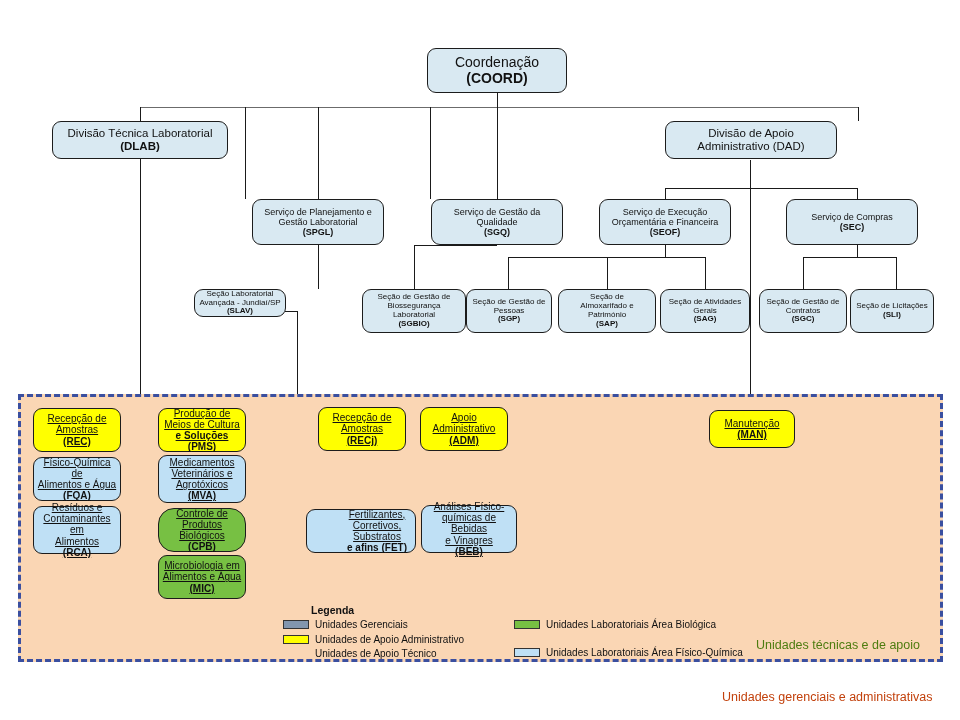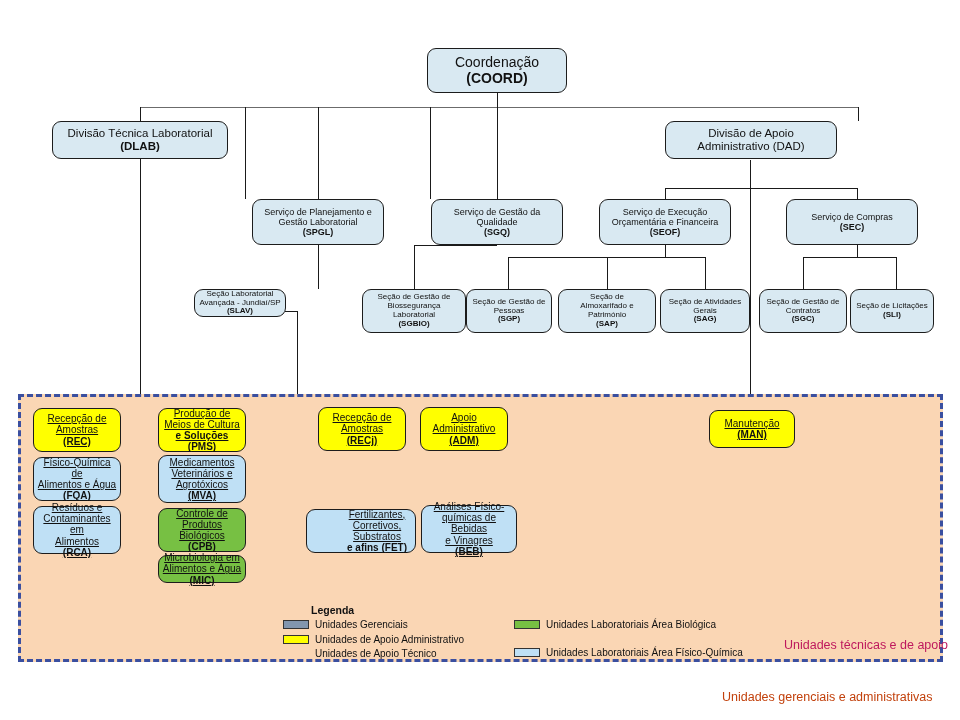--- a/index.html
+++ b/index.html
@@ -66,21 +66,21 @@
   .lg-col{display:flex;flex-direction:column;gap:2px;justify-content:space-between;}
   .lg-row{display:flex;align-items:center;gap:6px;height:13px;}
   .sw{width:26px;height:9px;border:1px solid #333;box-sizing:border-box;display:inline-block;}
   .sw-gray{background:#8296ae;}
   .sw-yellow{background:#ffff00;}
   .sw-green{background:#77c043;}
   .sw-lblue{background:#bfe0f5;}
   .lg-sub{padding-left:32px;font-size:10px;}
 
   
-  #cap-tec{position:absolute;left:784px;top:638px;font-size:12.5px;color:#be185d;z-index:9;}
+  #cap-tec{position:absolute;left:756px;top:638px;font-size:12.5px;color:#4d7c0f;z-index:9;}
   #cap-ger{position:absolute;left:722px;top:690px;font-size:12.5px;color:#c2410c;z-index:9;}
 </style>
 </head>
 <body>
 
 <div id="root">
 
   <div id="panel"></div>
 
   <div class="ln lnv" style="left:497px;top:93px;height:14px;"></div>
@@ -239,28 +239,28 @@
     <b>(MVA)</b></span>
   </div>
 
   <div class="node lblue t5" style="left:33px;top:506px;width:88px;height:48px;">
     <span class="txt"><span>Resíduos e</span><br>
     <span>Contaminantes em</span><br>
     <span>Alimentos</span><br>
     <b>(RCA)</b></span>
   </div>
 
-  <div class="node green t5" style="left:158px;top:508px;width:88px;height:44px;">
+  <div class="node green t5" style="left:158px;top:508px;width:88px;height:44px;border-radius:16px;">
     <span class="txt"><span>Controle de</span><br>
     <span>Produtos Biológicos</span><br>
     <b>(CPB)</b></span>
   </div>
 
 
-  <div class="node green t5" style="left:158px;top:555px;width:88px;height:28px;">
+  <div class="node green t5" style="left:158px;top:555px;width:88px;height:44px;">
     <span class="txt"><span>Microbiologia em</span><br>
     <span>Alimentos e Água</span><br>
     <b>(MIC)</b></span>
   </div>
 
   <div class="node yellow t5" style="left:318px;top:407px;width:88px;height:44px;">
     <span class="txt"><span>Recepção de</span><br>
     <span>Amostras</span><br>
     <b>(RECj)</b></span>
   </div>

